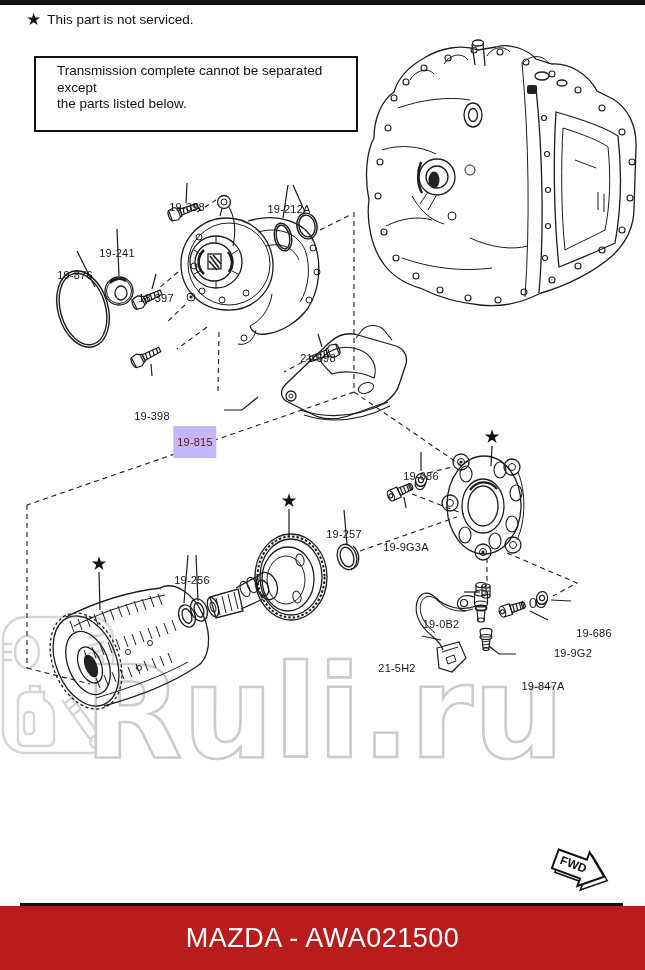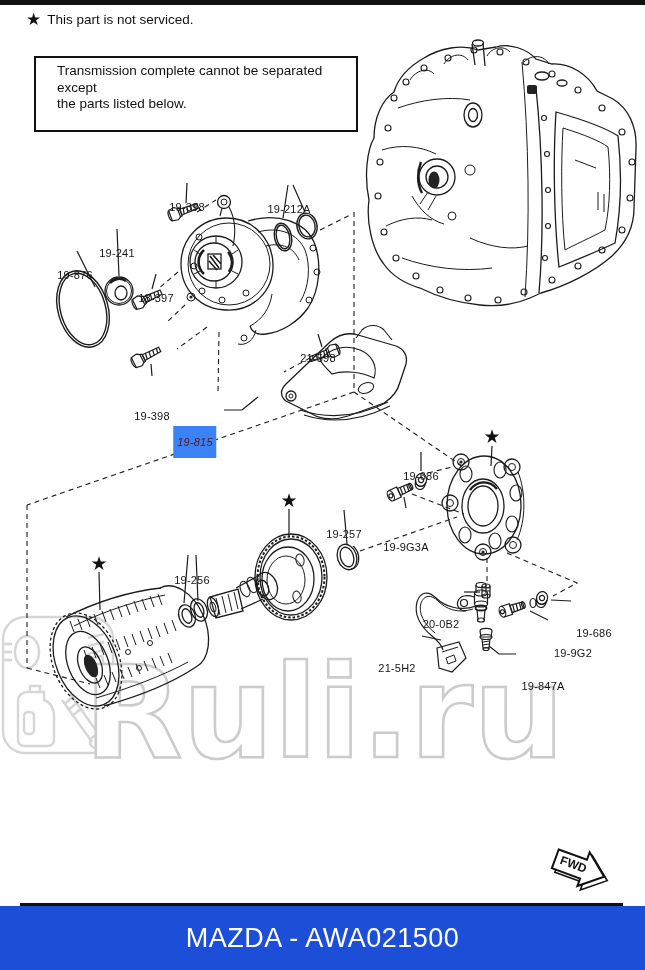--- a/index.html
+++ b/index.html
@@ -7,24 +7,24 @@
          font-family:"Liberation Sans",sans-serif;}
   .topbar{position:absolute;left:0;top:0;width:645px;height:5px;background:#111;}
   .art{position:absolute;left:0;top:0;width:645px;height:970px;}
   .top-note{position:absolute;left:26px;top:11px;display:flex;align-items:center;gap:6px;
             font-size:13.5px;color:#111;}
   .top-note .star{font-size:17px;line-height:1;}
   .note-box{position:absolute;left:34px;top:56px;width:324px;height:76px;box-sizing:border-box;
             border:2px solid #111;padding:5px 9px 0 21px;font-size:13.5px;line-height:16.5px;color:#111;}
   .plabel{position:absolute;transform:translate(-50%,-50%);font-size:11px;color:#151515;
           white-space:nowrap;letter-spacing:.2px;cursor:pointer;margin-top:32px;}
-  .plabel.hl{background:#3b82f6;color:#5c1616;padding:10px 4px;font-style:italic;}
+  .plabel.hl{background:#c4b5fd;color:#5c1616;padding:10px 4px;}
   .star-mark{position:absolute;transform:translate(-50%,-50%);font-size:19px;color:#111;}
   .baseline{position:absolute;left:20px;top:903px;width:603px;height:3px;background:#111;}
-  .footer{position:absolute;left:0;top:906px;width:645px;height:64px;background:#1d4ed8;
+  .footer{position:absolute;left:0;top:906px;width:645px;height:64px;background:#b91c1c;
           display:flex;align-items:center;justify-content:center;gap:34px;
           color:#ffffff;font-size:27px;letter-spacing:.5px;}
 </style>
 </head>
 <body>
 
 <div class="stage">
 
   <div class="topbar"></div>
 
@@ -386,21 +386,21 @@
   <div class="plabel" style="left:117px;top:221px">19-241</div>
   <div class="plabel" style="left:75px;top:243px">19-876</div>
   <div class="plabel" style="left:156px;top:266px">18-397</div>
   <div class="plabel" style="left:318px;top:326px">21-598</div>
   <div class="plabel" style="left:152px;top:384px">19-398</div>
   <div class="plabel hl" style="left:195px;top:410px">19-815</div>
   <div class="plabel" style="left:421px;top:444px">19-686</div>
   <div class="plabel" style="left:344px;top:502px">19-257</div>
   <div class="plabel" style="left:406px;top:515px">19-9G3A</div>
   <div class="plabel" style="left:192px;top:548px">19-256</div>
-  <div class="plabel" style="left:441px;top:592px">20-0B2</div>
+  <div class="plabel" style="left:441px;top:592px">19-0B2</div>
   <div class="plabel" style="left:594px;top:601px">19-686</div>
   <div class="plabel" style="left:573px;top:621px">19-9G2</div>
   <div class="plabel" style="left:397px;top:636px">21-5H2</div>
   <div class="plabel" style="left:543px;top:654px">19-847A</div>
 
   <div class="star-mark" style="left:99px;top:563px">★</div>
   <div class="star-mark" style="left:289px;top:500px">★</div>
   <div class="star-mark" style="left:492px;top:436px">★</div>
 
   <div class="baseline"></div>

